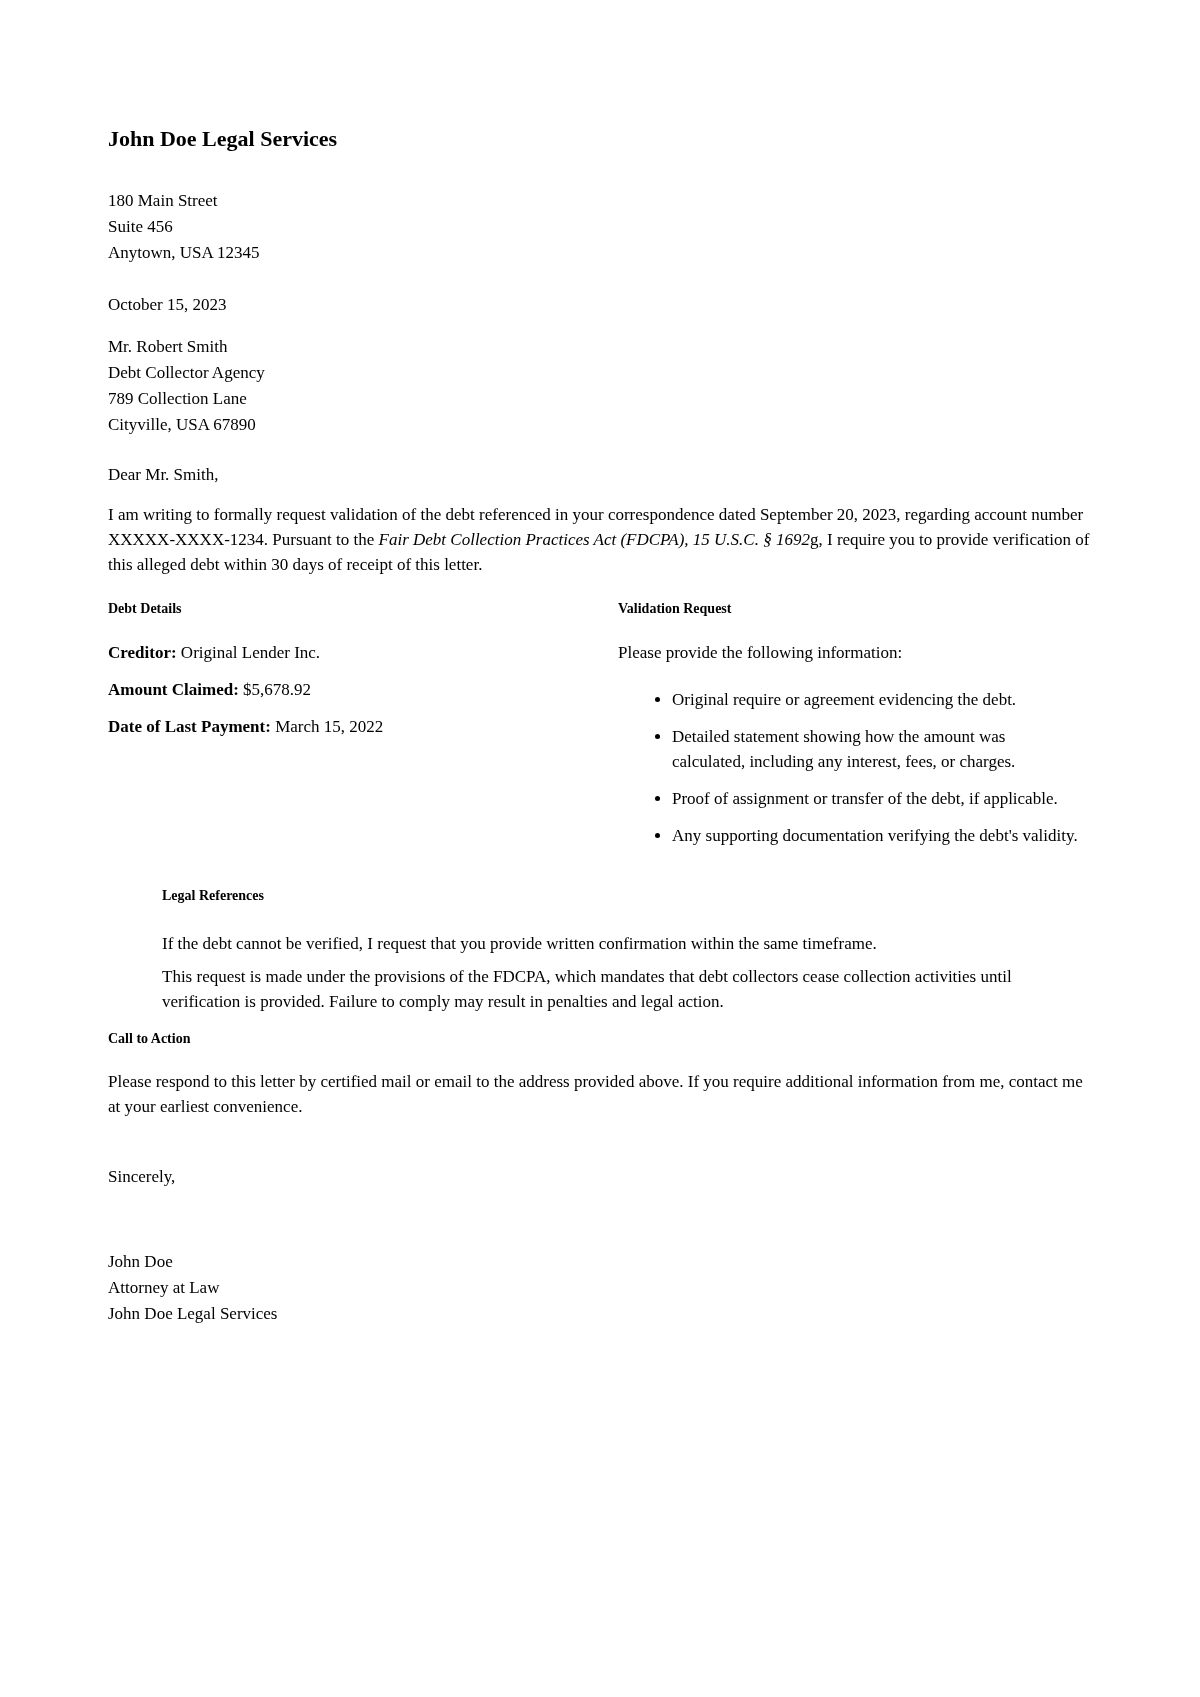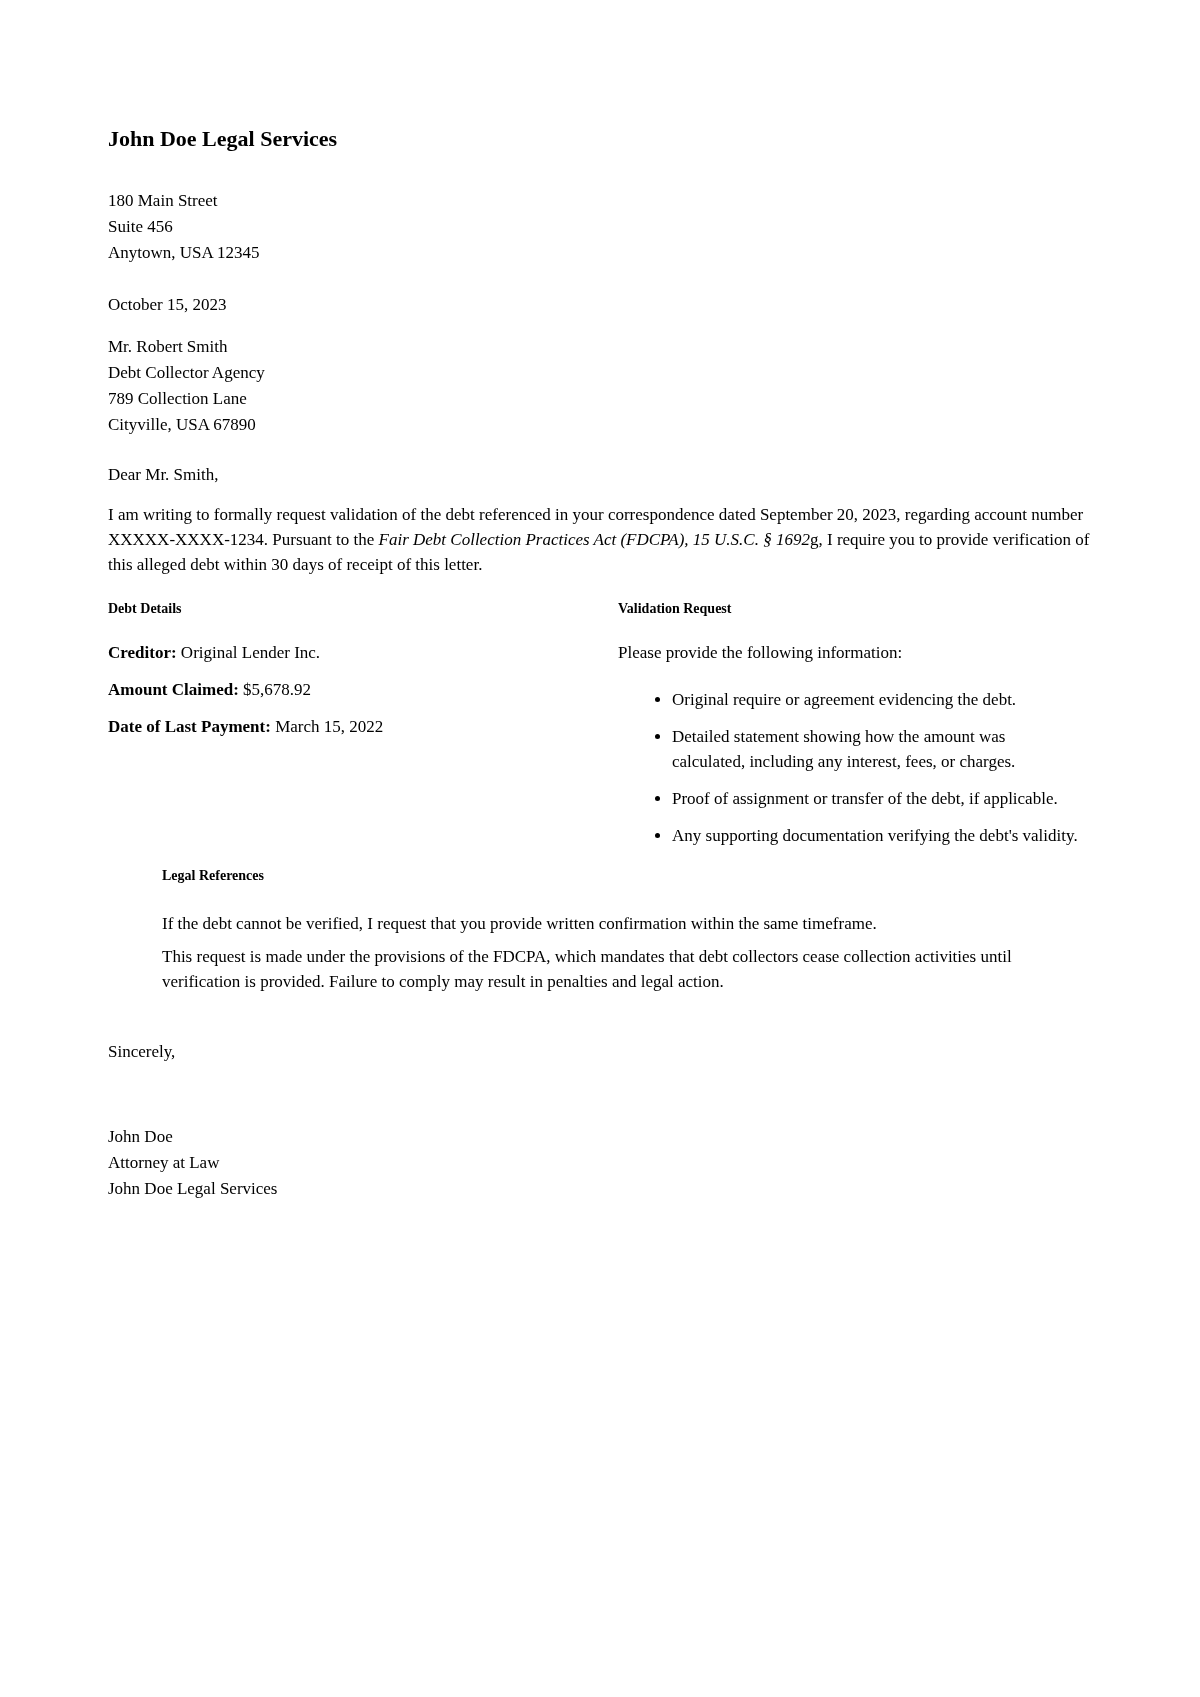--- a/index.html
+++ b/index.html
@@ -50,21 +50,21 @@
   .col-right .list-intro { margin-top: 19px; line-height: 25px; }
   .col-right ul {
     margin-top: 22px;
     padding-left: 54px;
     padding-right: 10px;
     list-style: disc outside;
   }
   .col-right li { line-height: 25px; }
   .col-right li + li { margin-top: 12px; }
 
-  .legal-section { margin-top: 16px; margin-left: 54px; }
+  .legal-section { margin-top: 36px; margin-left: 54px; }
   .legal-section .para { margin-top: 23px; line-height: 25px; }
   .legal-section .para + .para { margin-top: 8px; }
 
   .call-section { margin-top: 13px; }
   .call-section .para { margin-top: 18px; line-height: 25px; }
 
   .sincerely { margin-top: 45px; line-height: 26px; }
   .signature { margin-top: 59px; }
 </style>
 </head>
@@ -114,20 +114,24 @@
     </div>
 
   </div>
 
   <div class="legal-section">
     <h3 class="section-heading">Legal References</h3>
     <p class="para">If the debt cannot be verified, I request that you provide written confirmation within the same timeframe.</p>
     <p class="para">This request is made under the provisions of the FDCPA, which mandates that debt collectors cease collection activities until verification is provided. Failure to comply may result in penalties and legal action.</p>
   </div>
 
+  <div class="call-section">
+    <h3 class="section-heading">Call to Action</h3>
+    <p class="para">Please respond to this letter by certified mail or email to the address provided above. If you require additional information from me, contact me at your earliest convenience.</p>
+  </div>
 
   <p class="sincerely">Sincerely,</p>
 
   <div class="signature">
     <div class="line">John Doe</div>
     <div class="line">Attorney at Law</div>
     <div class="line">John Doe Legal Services</div>
   </div>
 
 </div>

